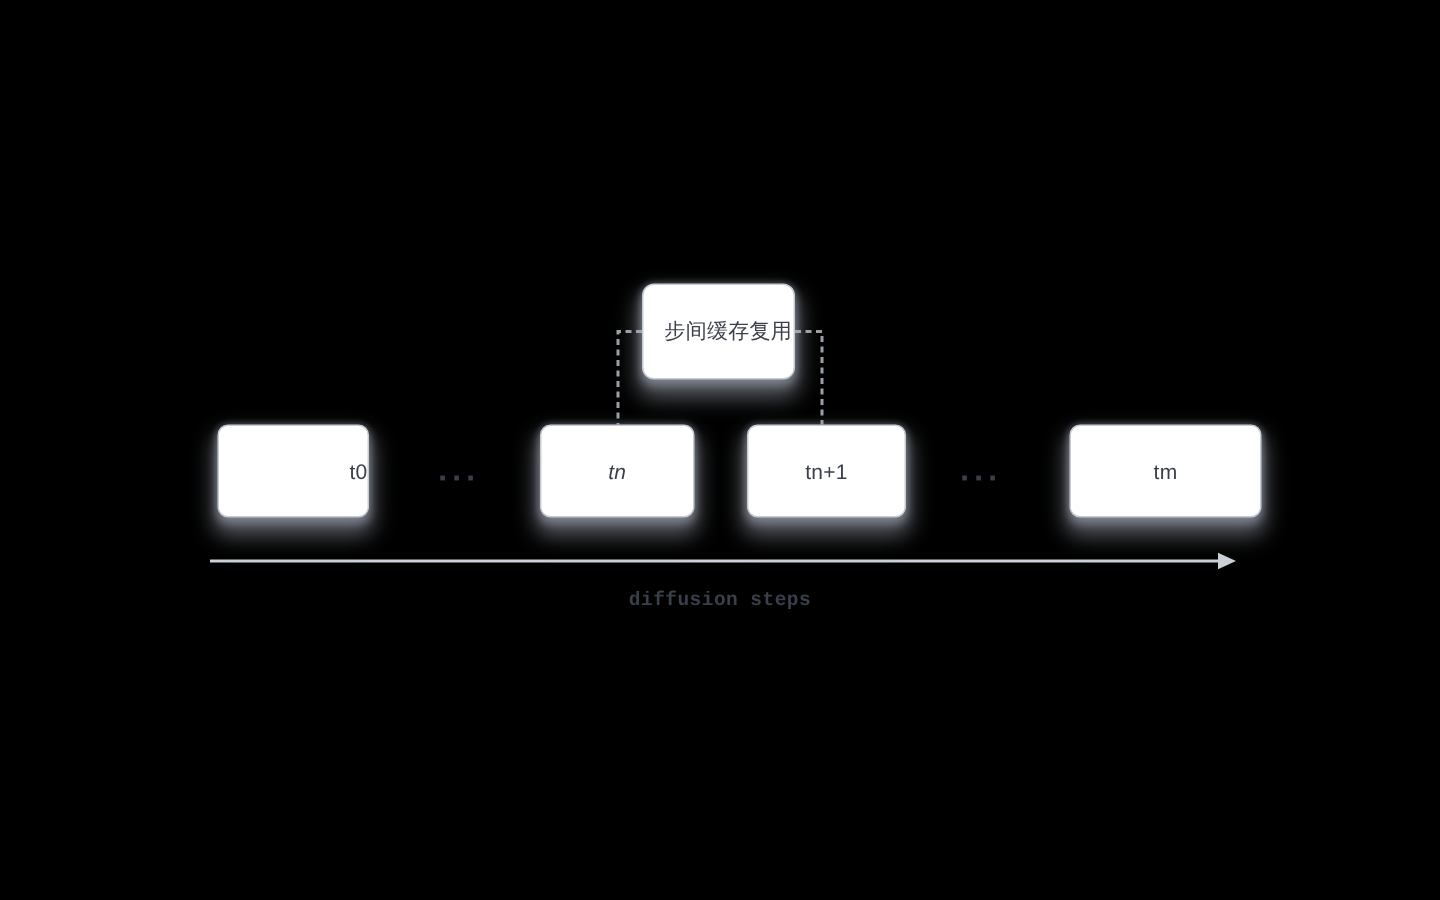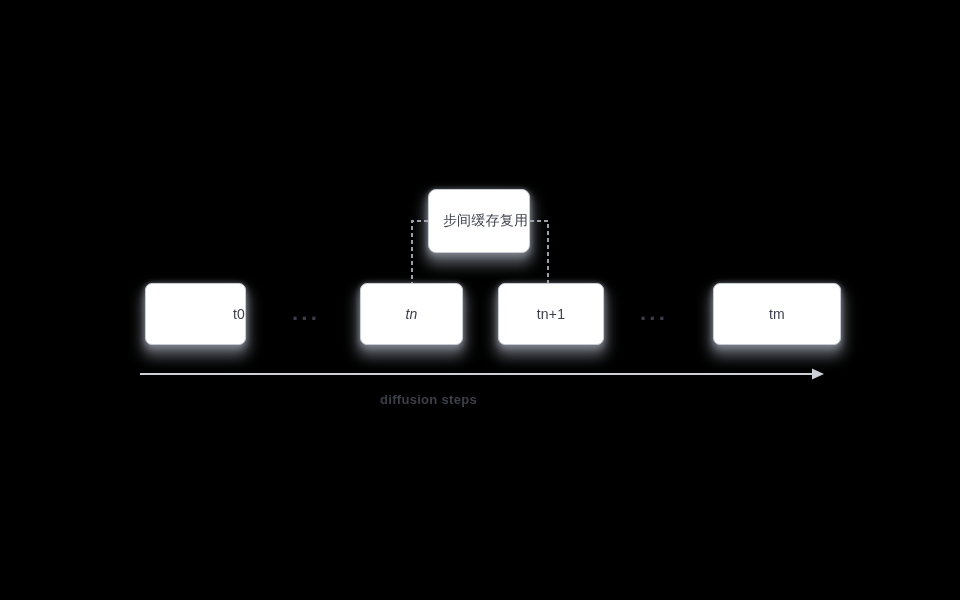--- a/index.html
+++ b/index.html
@@ -89,25 +89,27 @@
     letter-spacing: 2px;
     line-height: 1;
     z-index: 1;
   }
   .dots-left  { left: 286px; }
   .dots-right { left: 634px; }
   .axis-label {
     position: absolute;
     left: 380px; top: 392px;
     width: 200px;
+    text-align: center;
     color: var(--text);
     font-size: 13px;
     font-weight: 700;
     letter-spacing: 0.3px;
     z-index: 1;
+    font-family: Liberation Mono, monospace;
   }
 </style>
 </head>
 <body>
 
 <div class="stage">
 
   <svg class="overlay" viewBox="0 0 960 600" xmlns="http://www.w3.org/2000/svg">
     <path class="dashed" d="M 428 221 L 412 221 L 412 283"></path>
     <path class="dashed" d="M 530 221 L 548 221 L 548 283"></path>

